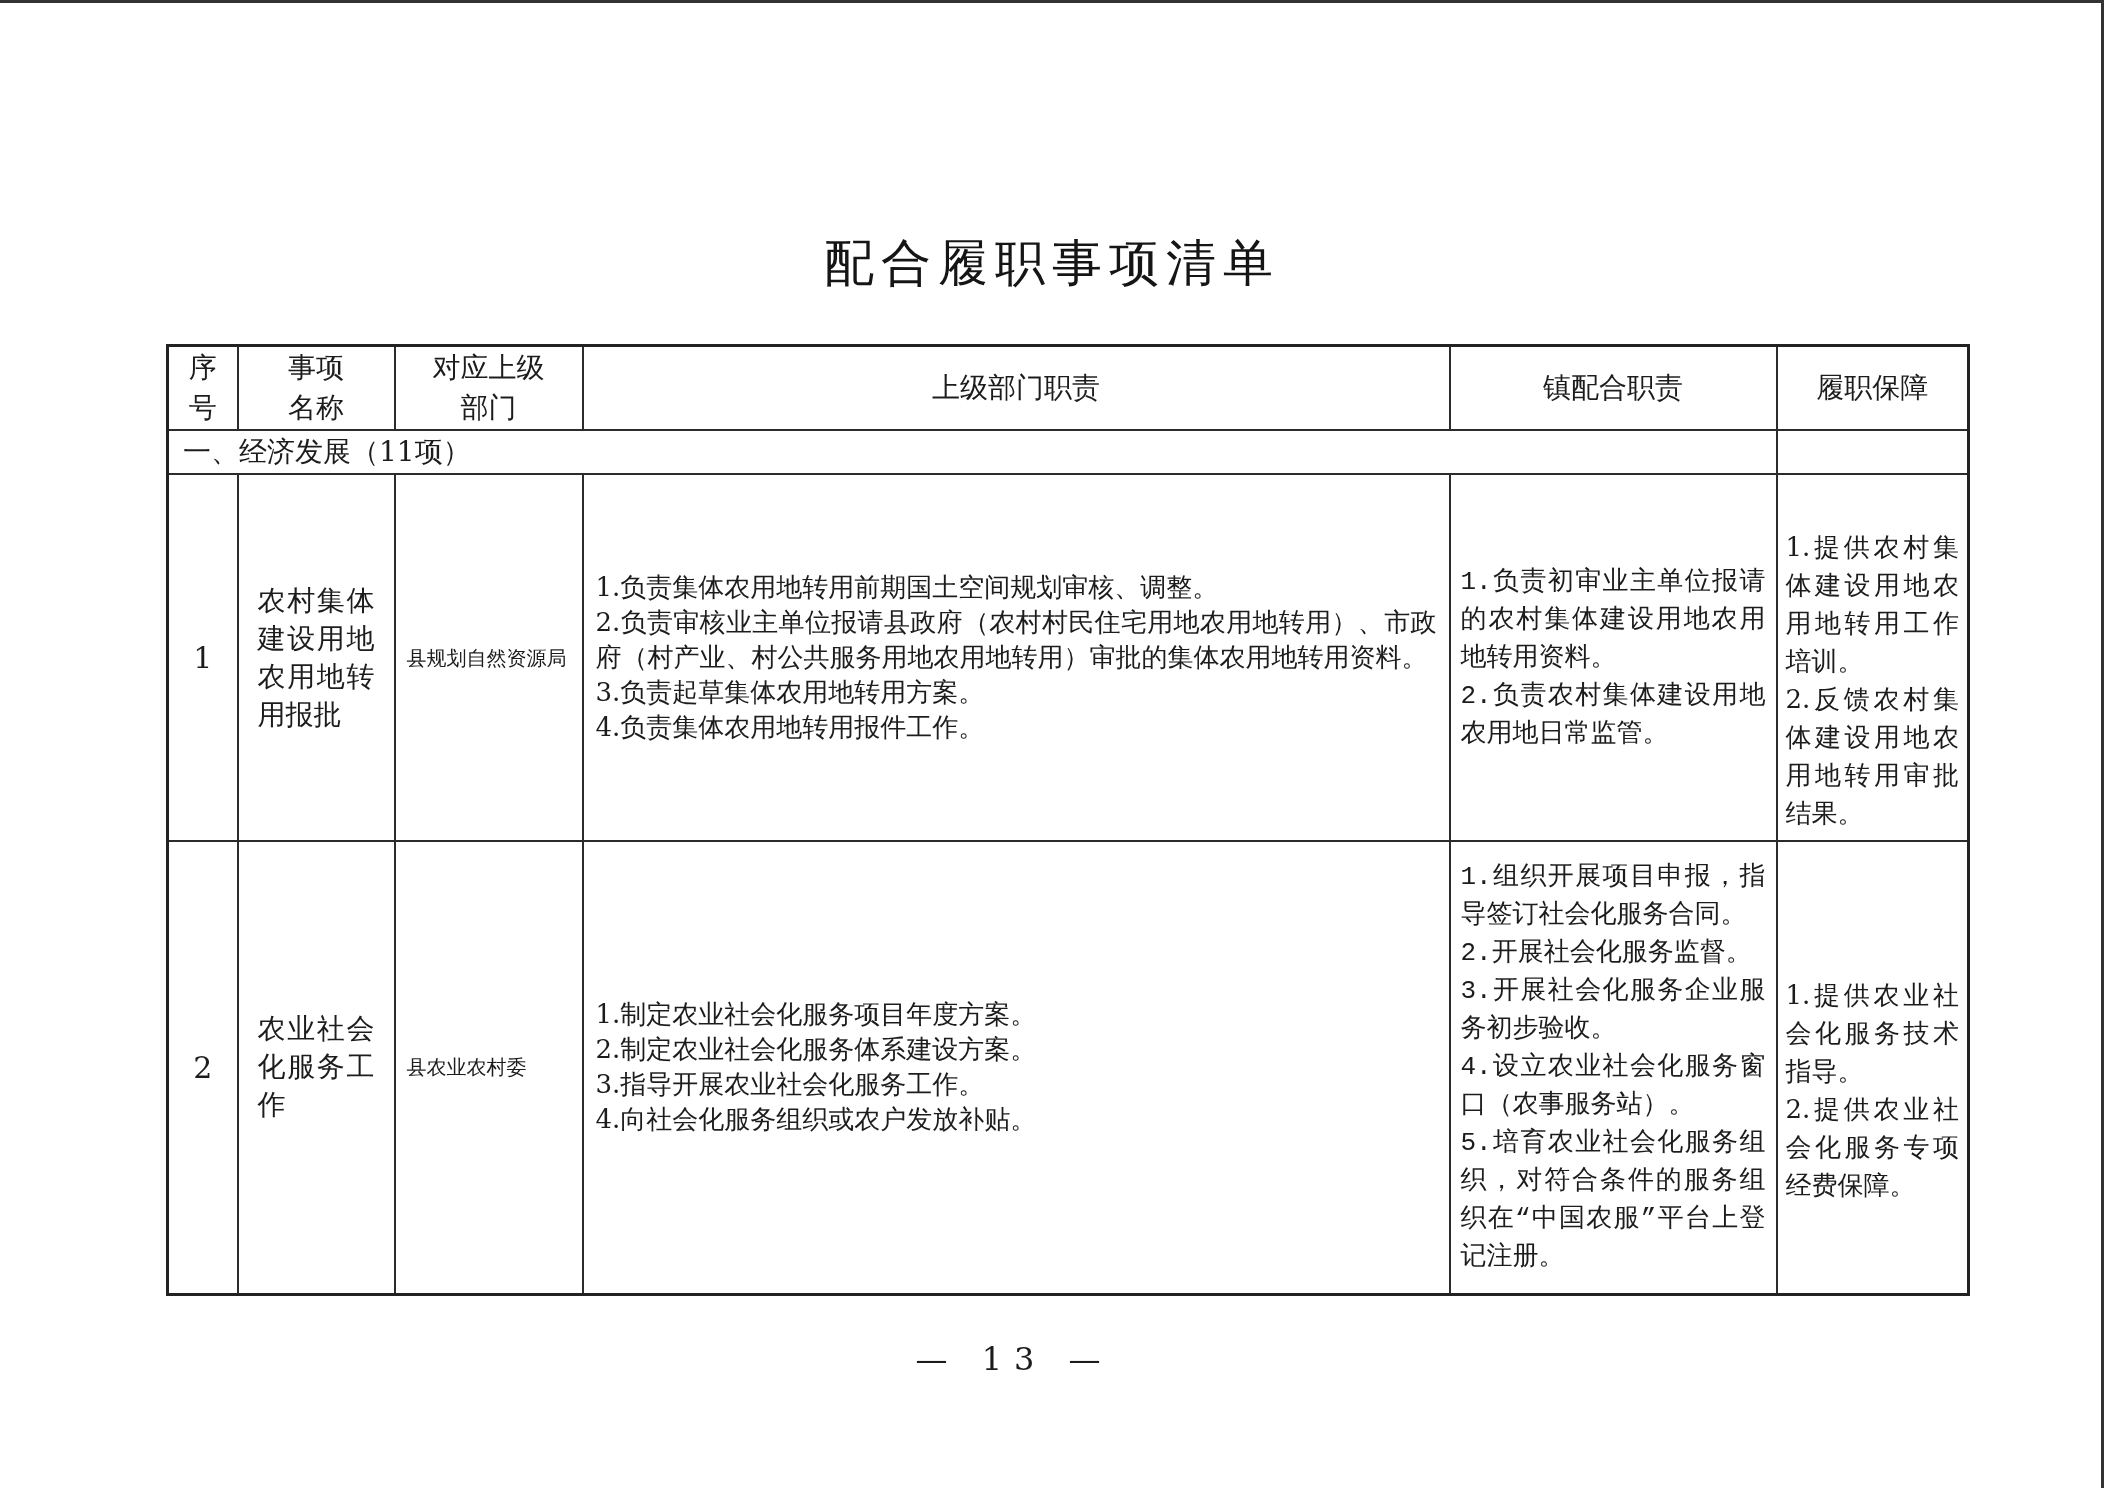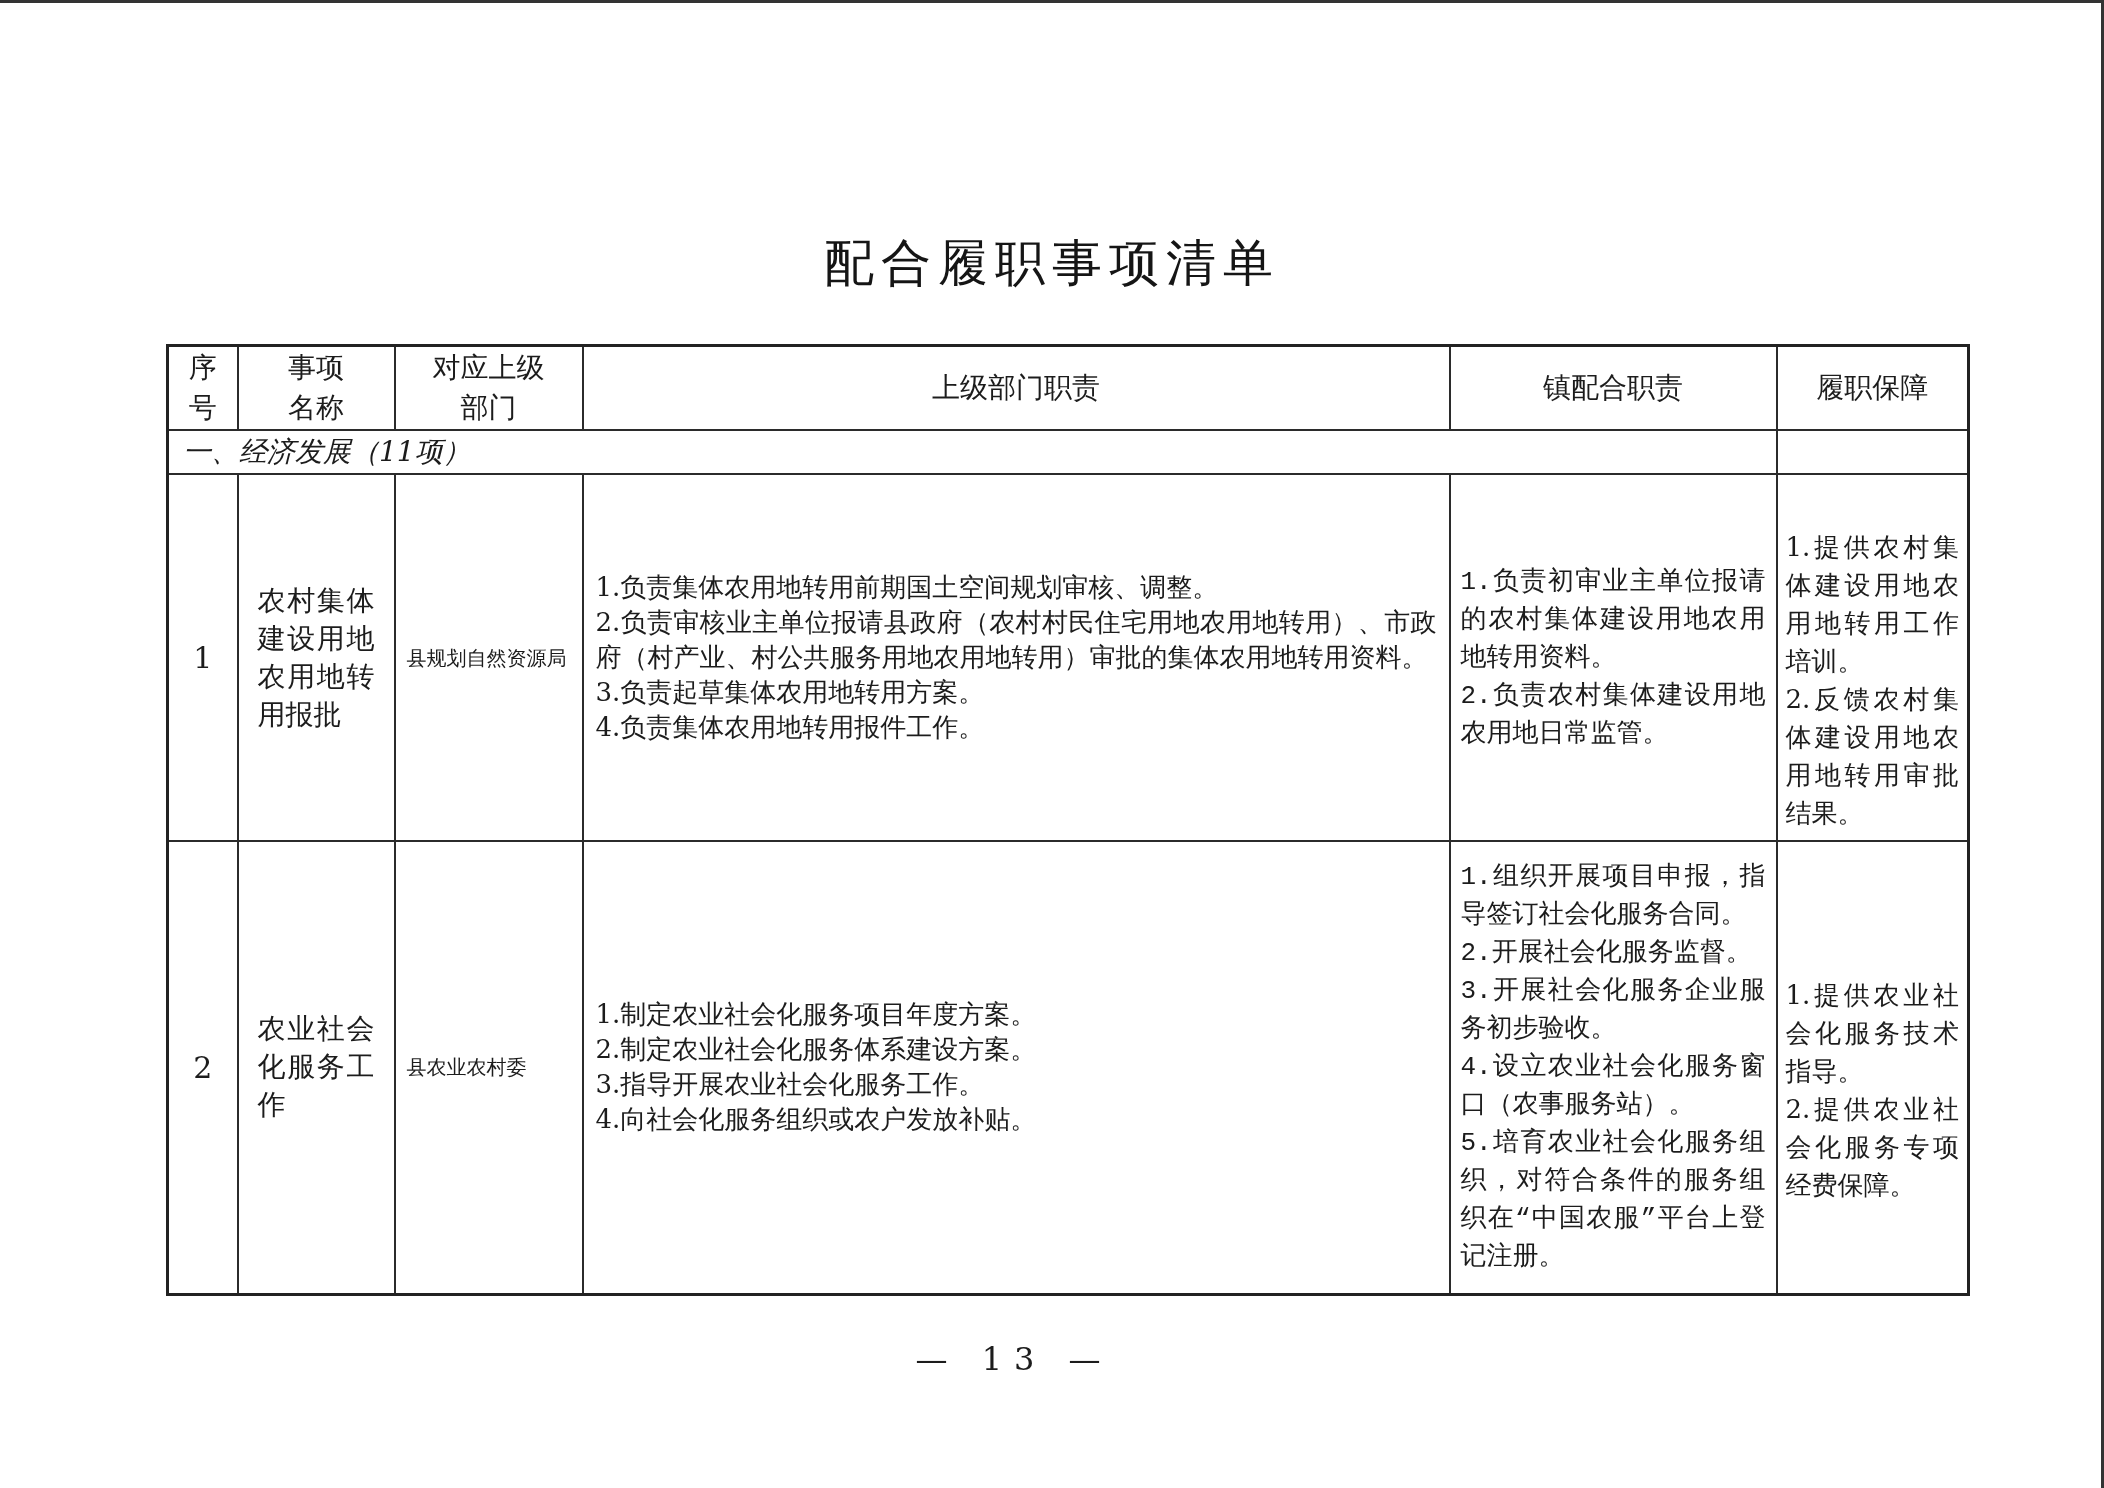--- a/index.html
+++ b/index.html
@@ -48,21 +48,20 @@
     white-space: pre-line;
   }
   tr.header-row { height: 83px; }
   tr.section-row { height: 38px; }
   tr.data-row-1 { height: 338px; }
   tr.data-row-2 { height: 453px; }
   .section-cell {
     font-size: 28px;
     padding: 2px 14px;
     text-align: left;
-    font-style: italic;
   }
   .c-serial {
     text-align: center;
     font-size: 30px;
   }
   .c-name { padding: 6px 19px; }
   .c-name .inner {
     font-size: 28px; line-height: 38px;
     text-align: justify;
   }

